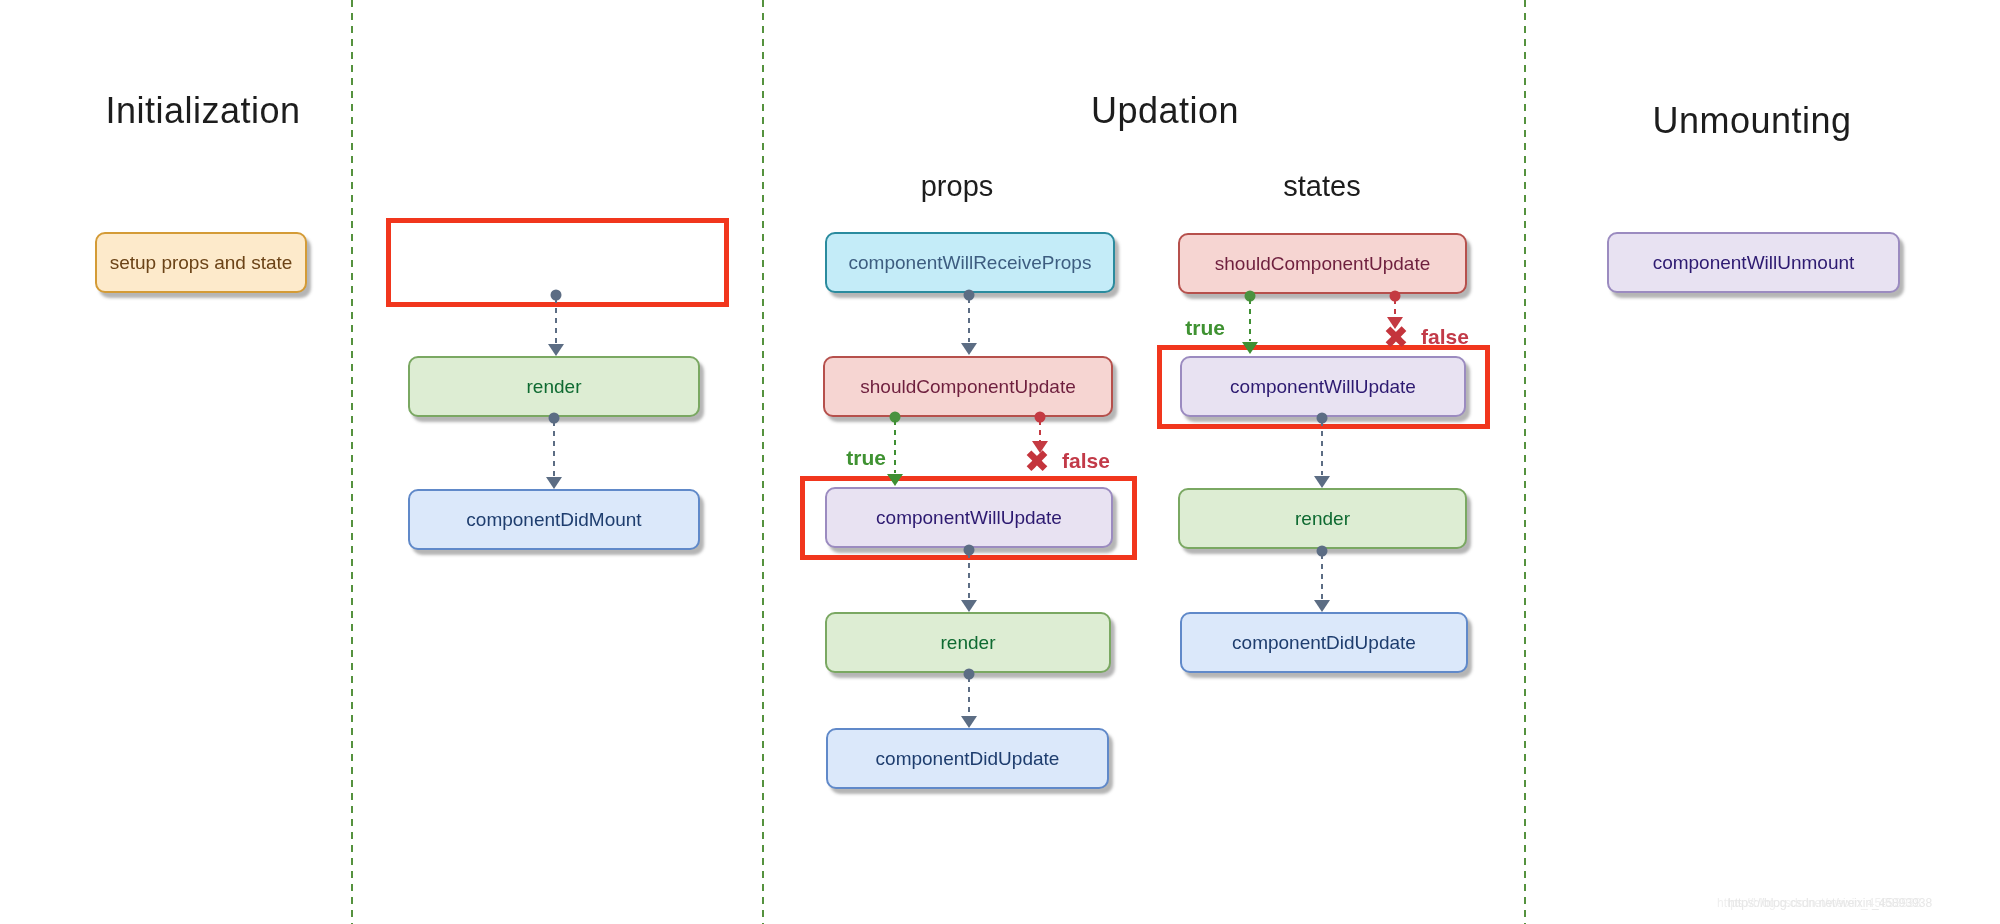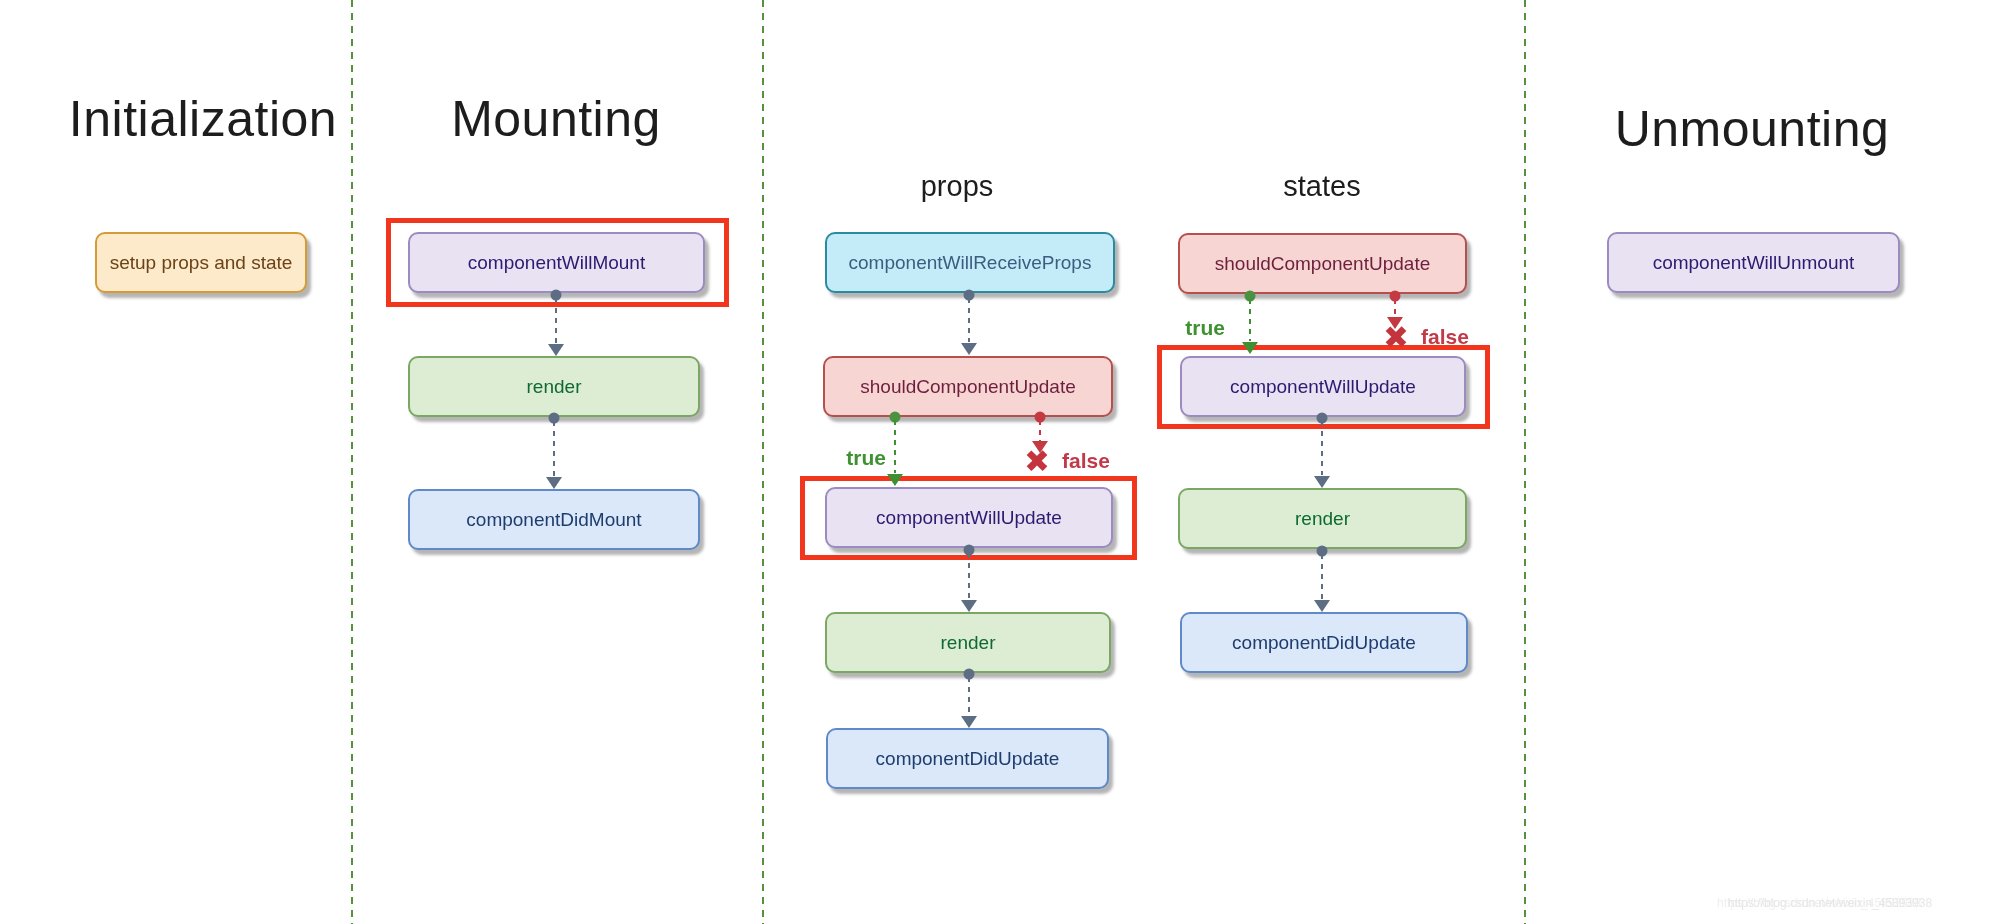--- a/index.html
+++ b/index.html
@@ -6,21 +6,21 @@
   #canvas{
     position:relative;width:2000px;height:924px;background:#ffffff;overflow:hidden;
     font-family:"Liberation Sans","DejaVu Sans",sans-serif;
   }
   .divider{
     position:absolute;top:0;height:924px;width:2px;transform:translateX(-50%);
     background-image:repeating-linear-gradient(to bottom,#55923e 0 7px,transparent 7px 13px);
   }
   .col-title{
     position:absolute;width:350px;text-align:center;
-    font-size:50px;font-weight:500;color:#1d1d1d;letter-spacing:0.5px;white-space:nowrap;
+    font-size:36px;font-weight:500;color:#1d1d1d;letter-spacing:0.5px;white-space:nowrap;
   }
   .sub-title{
     position:absolute;width:200px;text-align:center;
     font-size:29px;font-weight:500;color:#1d1d1d;white-space:nowrap;
   }
   .node{
     position:absolute;height:61px;box-sizing:border-box;border-radius:10px;border:2px solid;
     display:flex;align-items:center;justify-content:center;
     font-size:19px;font-weight:500;white-space:nowrap;
     box-shadow:4px 5px 3px rgba(90,90,90,0.45);
@@ -69,33 +69,32 @@
 </head>
 <body>
 
 <div id="canvas">
 
   <div class="divider" style="left:352px;"></div>
   <div class="divider" style="left:763px;"></div>
   <div class="divider" style="left:1525px;"></div>
 
   <div class="col-title" style="left:28px;top:90px;">Initialization</div>
-  <div class="col-title" style="left:381px;top:90px;">Mounting</div>
+  <div class="col-title" style="left:990px;top:90px;">Updation</div>
   <div class="col-title" style="left:1577px;top:100px;">Unmounting</div>
 
   <div class="sub-title" style="left:857px;top:170px;">props</div>
   <div class="sub-title" style="left:1222px;top:170px;">states</div>
 
   <div class="hl-rect" style="left:386px;top:218px;width:343px;height:89px;"></div>
   <div class="hl-rect" style="left:800px;top:476px;width:337px;height:84px;"></div>
   <div class="hl-rect" style="left:1157px;top:345px;width:333px;height:84px;"></div>
 
   <div class="node orange" style="left:95px;top:232px;width:212px;">setup props and state</div>
 
-  <div class="node purple" style="left:408px;top:232px;width:297px;">componentWillMount</div>
   <div class="dot" style="left:556px;top:295px;"></div>
   <div class="vline" style="left:556px;top:298px;height:45px;"></div>
   <div class="ah" style="left:556px;top:344px;"></div>
   <div class="node green" style="left:408px;top:356px;width:292px;">render</div>
   <div class="dot" style="left:554px;top:418px;"></div>
   <div class="vline" style="left:554px;top:421px;height:55px;"></div>
   <div class="ah" style="left:554px;top:477px;"></div>
   <div class="node blue" style="left:408px;top:489px;width:292px;">componentDidMount</div>
 
   <div class="node cyan" style="left:825px;top:232px;width:290px;">componentWillReceiveProps</div>

